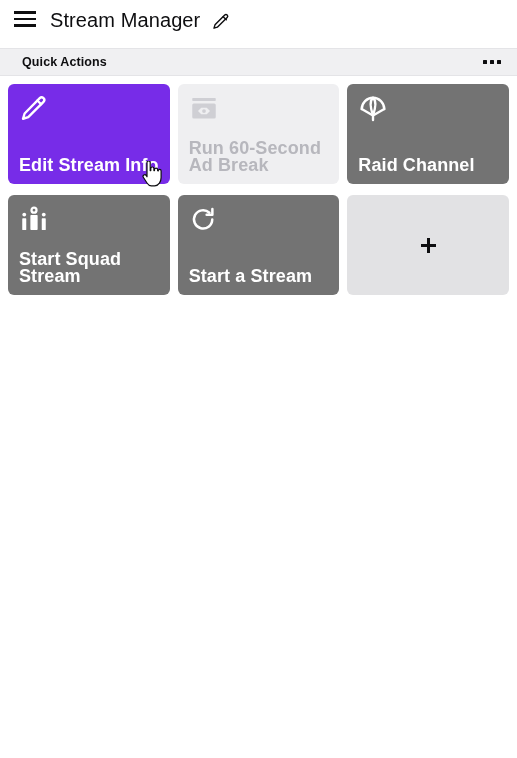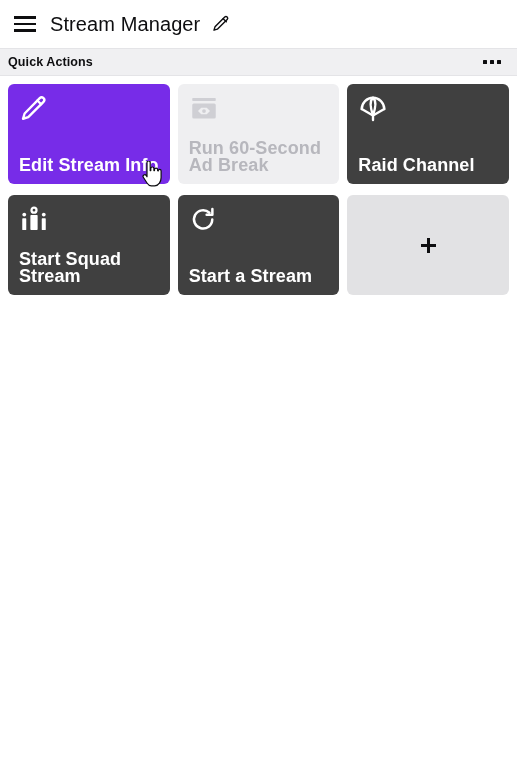--- a/index.html
+++ b/index.html
@@ -13,22 +13,22 @@
     font-family: "Liberation Sans", sans-serif;
     overflow: hidden;
     position: relative;
     color: #0e0e10;
   }
 
   
   .appbar {
     height: 48px;
     display: flex;
-    align-items: center;
-    padding: 0 12px;
+    align-items: flex-end;
+    padding: 16px 12px;
     background: #ffffff;
     box-sizing: border-box;
   }
   .hamburger {
     width: 26px;
     height: 26px;
     margin-right: 12px;
     display: flex;
     flex-direction: column;
     justify-content: center;
@@ -65,21 +65,21 @@
 
   
   .section-bar {
     height: 28px;
     background: #f0f0f2;
     border-top: 1px solid #e4e4e7;
     border-bottom: 1px solid #e4e4e7;
     display: flex;
     align-items: center;
     justify-content: space-between;
-    padding: 0 12px 0 8px;
+    padding: 0 12px 0 22px;
     box-sizing: border-box;
   }
   .section-title {
     font-size: 12.5px;
     font-weight: 700;
     color: #0e0e10;
     letter-spacing: 0.1px;
   }
   .more-btn {
     width: 26px;
@@ -111,21 +111,21 @@
     border-radius: 6px;
     position: relative;
     box-sizing: border-box;
     padding: 10px 11px;
     display: flex;
     flex-direction: column;
     justify-content: space-between;
     cursor: pointer;
     overflow: hidden;
   }
-  .card.enabled           { background: #404040; }
+  .card.enabled           { background: #737373; }
   .card.enabled.hovered   { background: #772ce8; }
   .card.disabled          { background: #efeff1; cursor: default; }
   .card-icon {
     width: 30px;
     height: 30px;
     display: block;
   }
   .card-icon svg { display: block; }
   .card-label {
     font-size: 18px;

